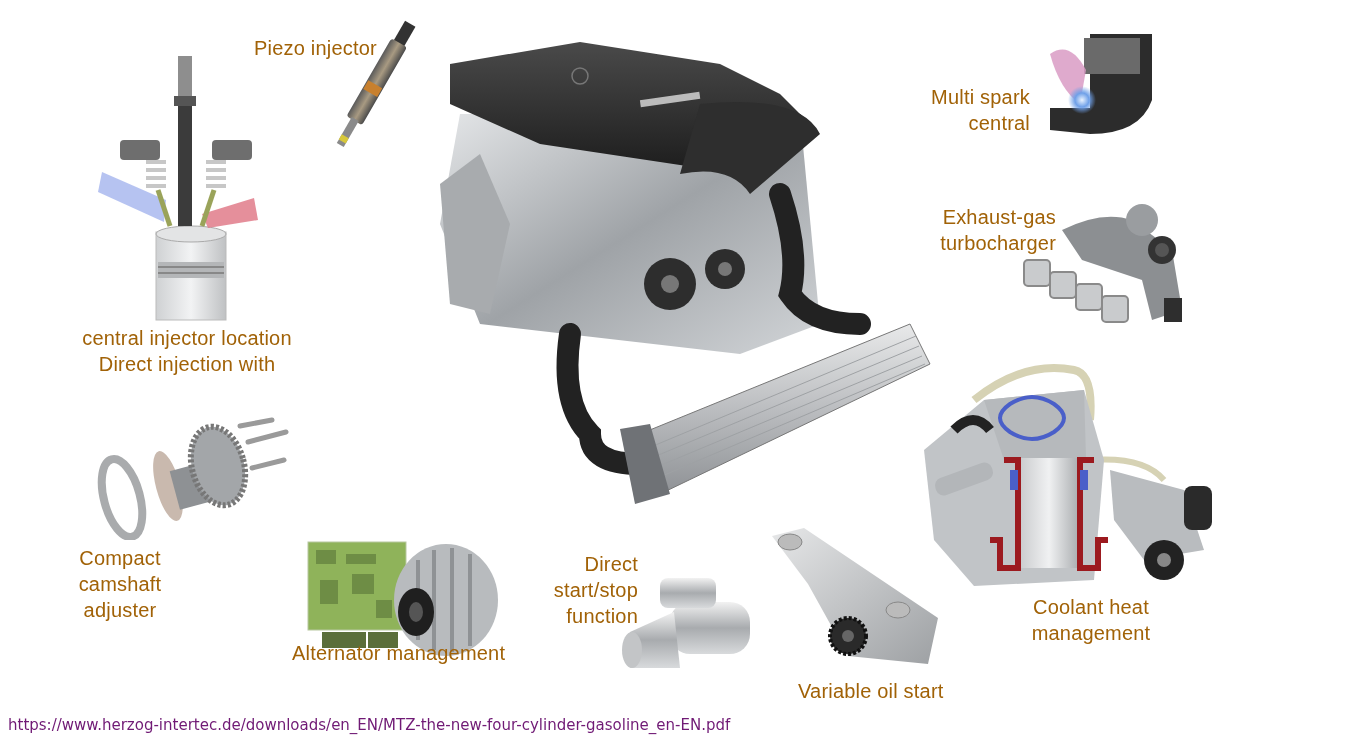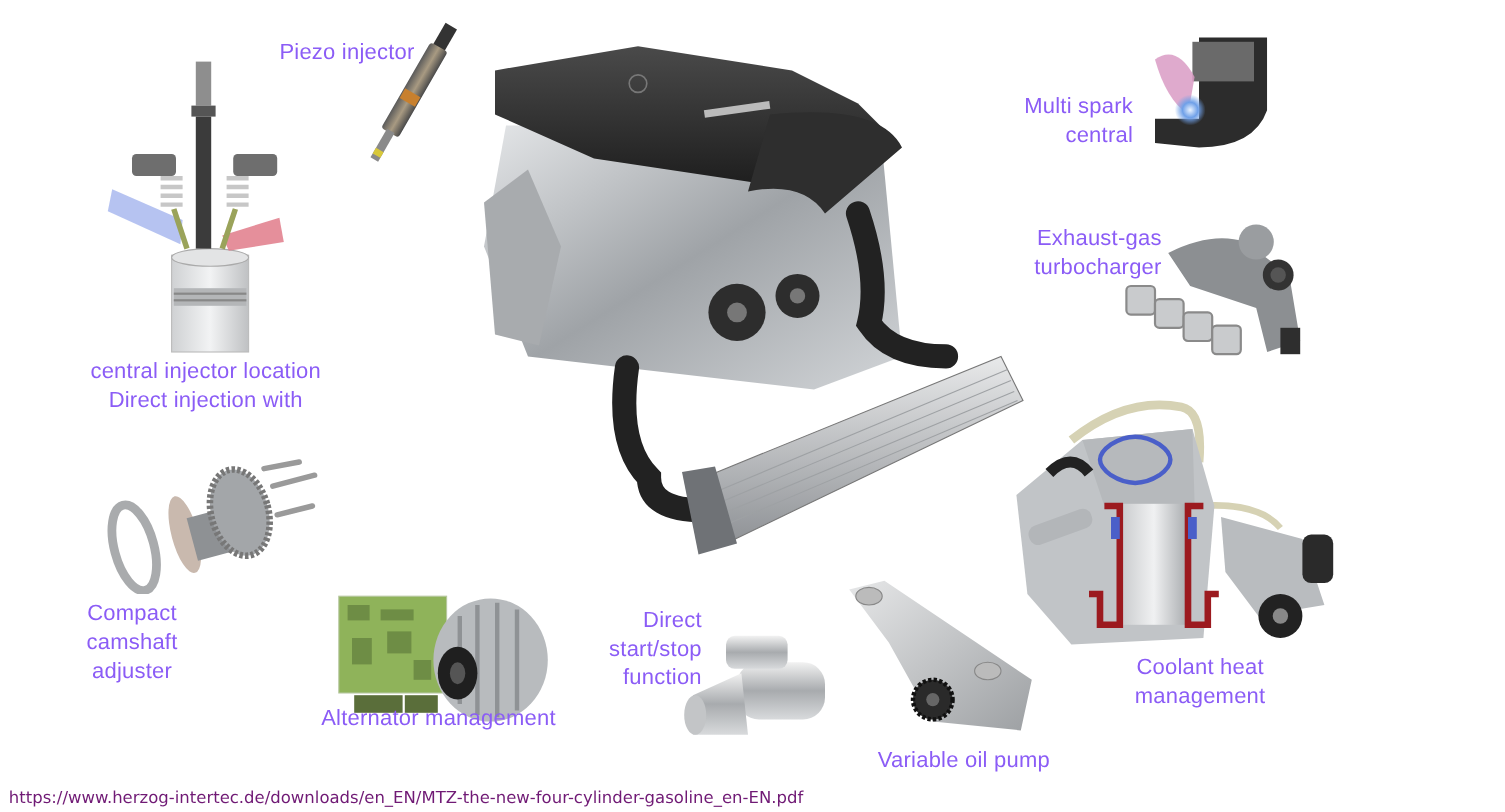--- a/index.html
+++ b/index.html
@@ -1,17 +1,17 @@
 <!DOCTYPE html>
 <html><head>
 <meta charset="utf-8">
 <style>
   html,body{margin:0;padding:0;background:#ffffff;}
   body{width:1368px;height:738px;position:relative;overflow:hidden;font-family:"DejaVu Sans",sans-serif;}
-  .label{position:absolute;color:#8b5cf6;font-family:"Liberation Sans","DejaVu Sans",sans-serif;font-size:20px;line-height:26px;letter-spacing:0.2px;}
+  .label{position:absolute;color:#a16207;font-family:"Liberation Sans","DejaVu Sans",sans-serif;font-size:20px;line-height:26px;letter-spacing:0.2px;}
   .label.center{text-align:center;}
   .label.right{text-align:right;}
   .label span{display:block;white-space:nowrap;}
   .fig{position:absolute;}
   .source{position:absolute;left:8px;top:716px;font-family:"DejaVu Sans",sans-serif;font-size:15px;color:#701a75;white-space:nowrap;}
 </style>
 </head>
 <body>
 
 <div class="label" style="left:254px;top:35px;">
@@ -222,21 +222,21 @@
         <stop offset="1" stop-color="#9da0a3"></stop>
     </linearGradient>
   </defs>
   <polygon points="4,12 36,4 170,94 160,140 80,132 40,60" fill="url(#pump)"></polygon>
   <ellipse cx="22" cy="18" rx="12" ry="8" fill="#bbb" stroke="#888"></ellipse>
   <ellipse cx="130" cy="86" rx="12" ry="8" fill="#bbb" stroke="#888"></ellipse>
   <circle cx="80" cy="112" r="18" fill="#2a2a2a" stroke="#111" stroke-width="4" stroke-dasharray="3 2"></circle>
   <circle cx="80" cy="112" r="6" fill="#666"></circle>
 </svg>
 <div class="label" style="left:798px;top:678px;">
-  <span>Variable oil pump</span>
+  <span>Variable oil start</span>
 </div>
 
 <svg class="fig" style="left:914px;top:360px;" width="320" height="228" viewBox="0 0 320 228">
   <defs>
     <linearGradient id="cb" x1="0" y1="0" x2="1" y2="0">
       <stop offset="0" stop-color="#c8cacc"></stop>
         <stop offset="0.5" stop-color="#f0f1f2"></stop>
         <stop offset="1" stop-color="#a8abae"></stop>
     </linearGradient>
   </defs>

